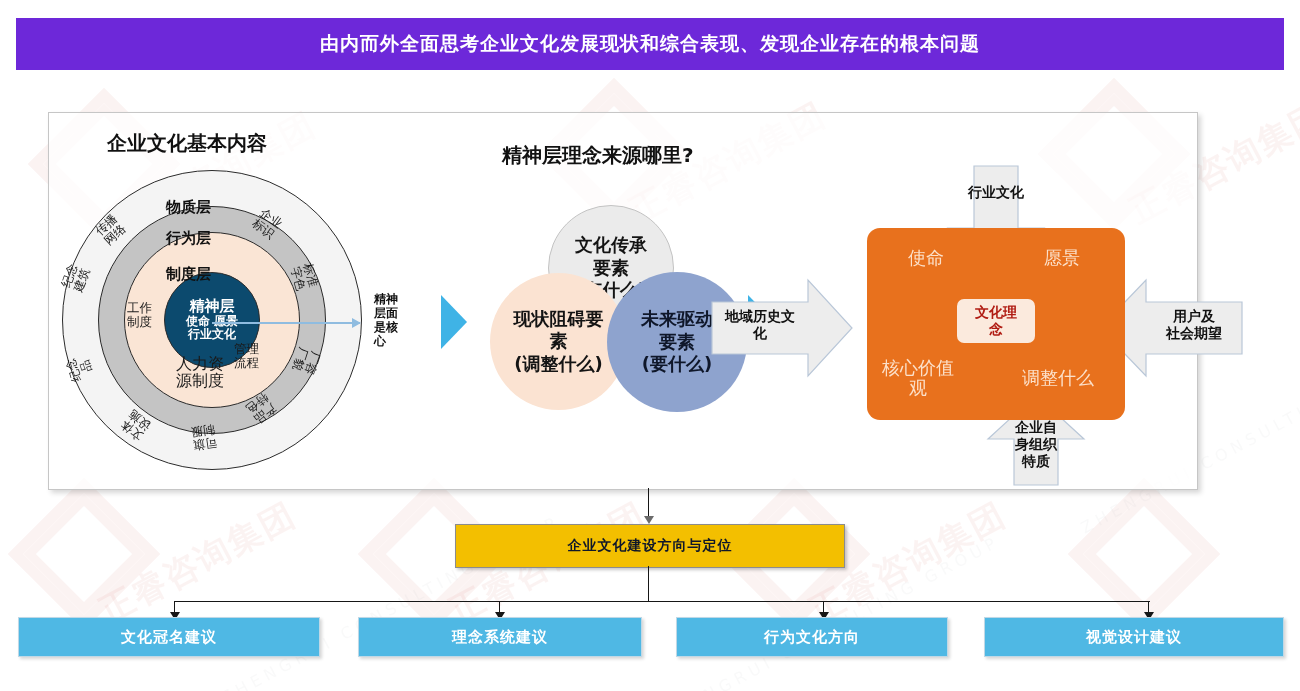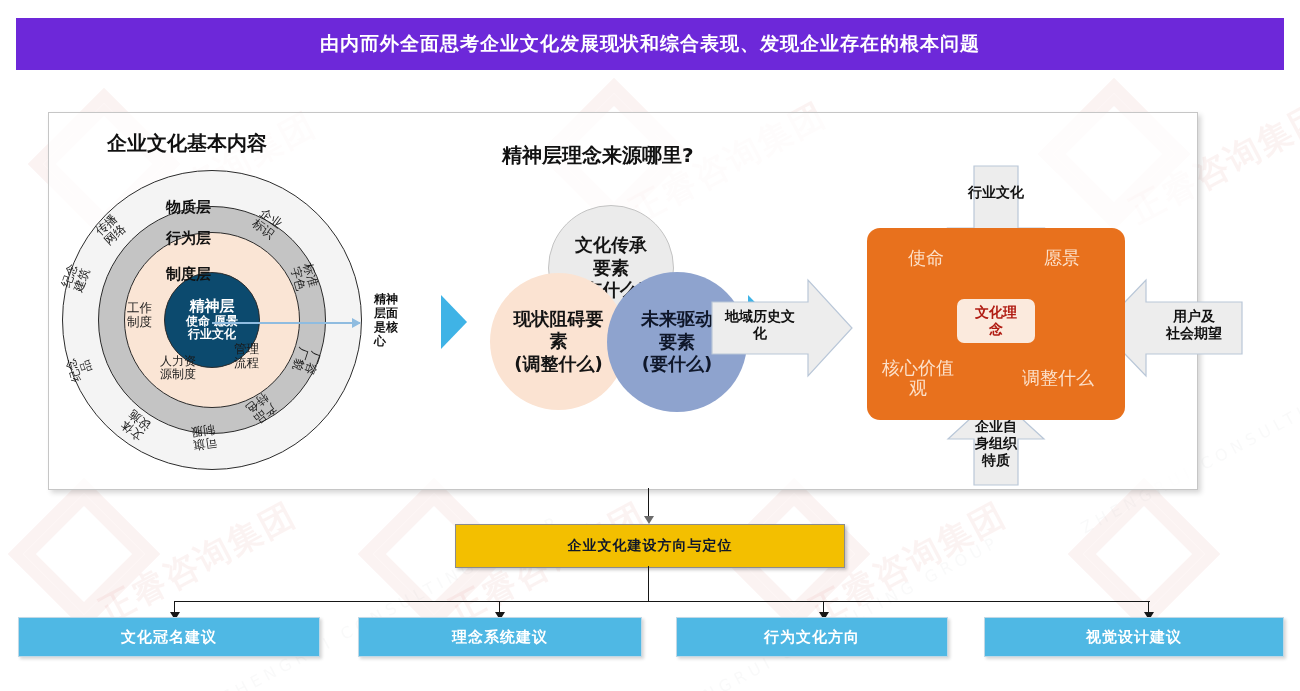--- a/index.html
+++ b/index.html
@@ -205,21 +205,21 @@
   <div class="sat" style="left:64px;top:265px;transform:rotate(-70deg);">纪念<br>建筑</div>
   <div class="sat" style="left:292px;top:264px;transform:rotate(74deg);">标准<br>字色</div>
   <div class="sat" style="left:68px;top:355px;transform:rotate(-108deg);">纪念<br>品</div>
   <div class="sat" style="left:294px;top:348px;transform:rotate(108deg);">厂容<br>厂貌</div>
   <div class="sat" style="left:124px;top:412px;transform:rotate(-142deg);">文体<br>设施</div>
   <div class="sat" style="left:192px;top:424px;transform:rotate(172deg);">司旗<br>制服</div>
   <div class="sat" style="left:249px;top:395px;transform:rotate(142deg);">产品<br>特色</div>
 
   <div class="sat" style="left:127px;top:301px;font-size:12.5px;">工作<br>制度</div>
   <div class="sat" style="left:234px;top:342px;font-size:12.5px;">管理<br>流程</div>
-  <div class="sat" style="left:160px;top:355px;font-size:12px;">人力资<br>源制度</div>
+  <div class="sat" style="left:176px;top:355px;font-size:16px;">人力资<br>源制度</div>
 
   <div class="corearrow"></div>
   <div class="coretxt">精神<br>层面<br>是核<br>心</div>
 
   <div class="tri" style="left:441px;top:295px;"></div>
   <div class="tri" style="left:748px;top:295px;"></div>
 
   <div class="vc vc-top">
     <span>文化传承<br>要素<br>(有什么)</span>
   </div>
@@ -244,21 +244,21 @@
     <div class="alab" style="left:2px;top:28px;width:92px;">地域历史文<br>化</div>
   </div>
 
   <div class="arw" style="left:1100px;top:280px;">
     <svg width="142" height="96" viewBox="0 0 142 96">
       <polygon points="142,22 46,22 46,0 0,48 46,96 46,74 142,74" fill="#ededed" stroke="#b9c7d8" stroke-width="1.2"></polygon>
     </svg>
     <div class="alab" style="left:48px;top:28px;width:92px;">用户及<br>社会期望</div>
   </div>
 
-  <div class="arw" style="left:948px;top:395px;font-family:Liberation Serif, serif;">
+  <div class="arw" style="left:988px;top:395px;">
     <svg width="96" height="90" viewBox="0 0 96 90">
       <polygon points="48,0 96,44 70,44 70,90 26,90 26,44 0,44" fill="#ededed" stroke="#b9c7d8" stroke-width="1.2"></polygon>
     </svg>
     <div class="alab" style="left:0;top:24px;width:96px;">企业自<br>身组织<br>特质</div>
   </div>
 
   <div class="orange"></div>
   <div class="ol" style="left:892px;top:248px;width:68px;">使命</div>
   <div class="ol" style="left:1028px;top:248px;width:68px;">愿景</div>
   <div class="ol" style="left:876px;top:358px;width:84px;">核心价值<br>观</div>

